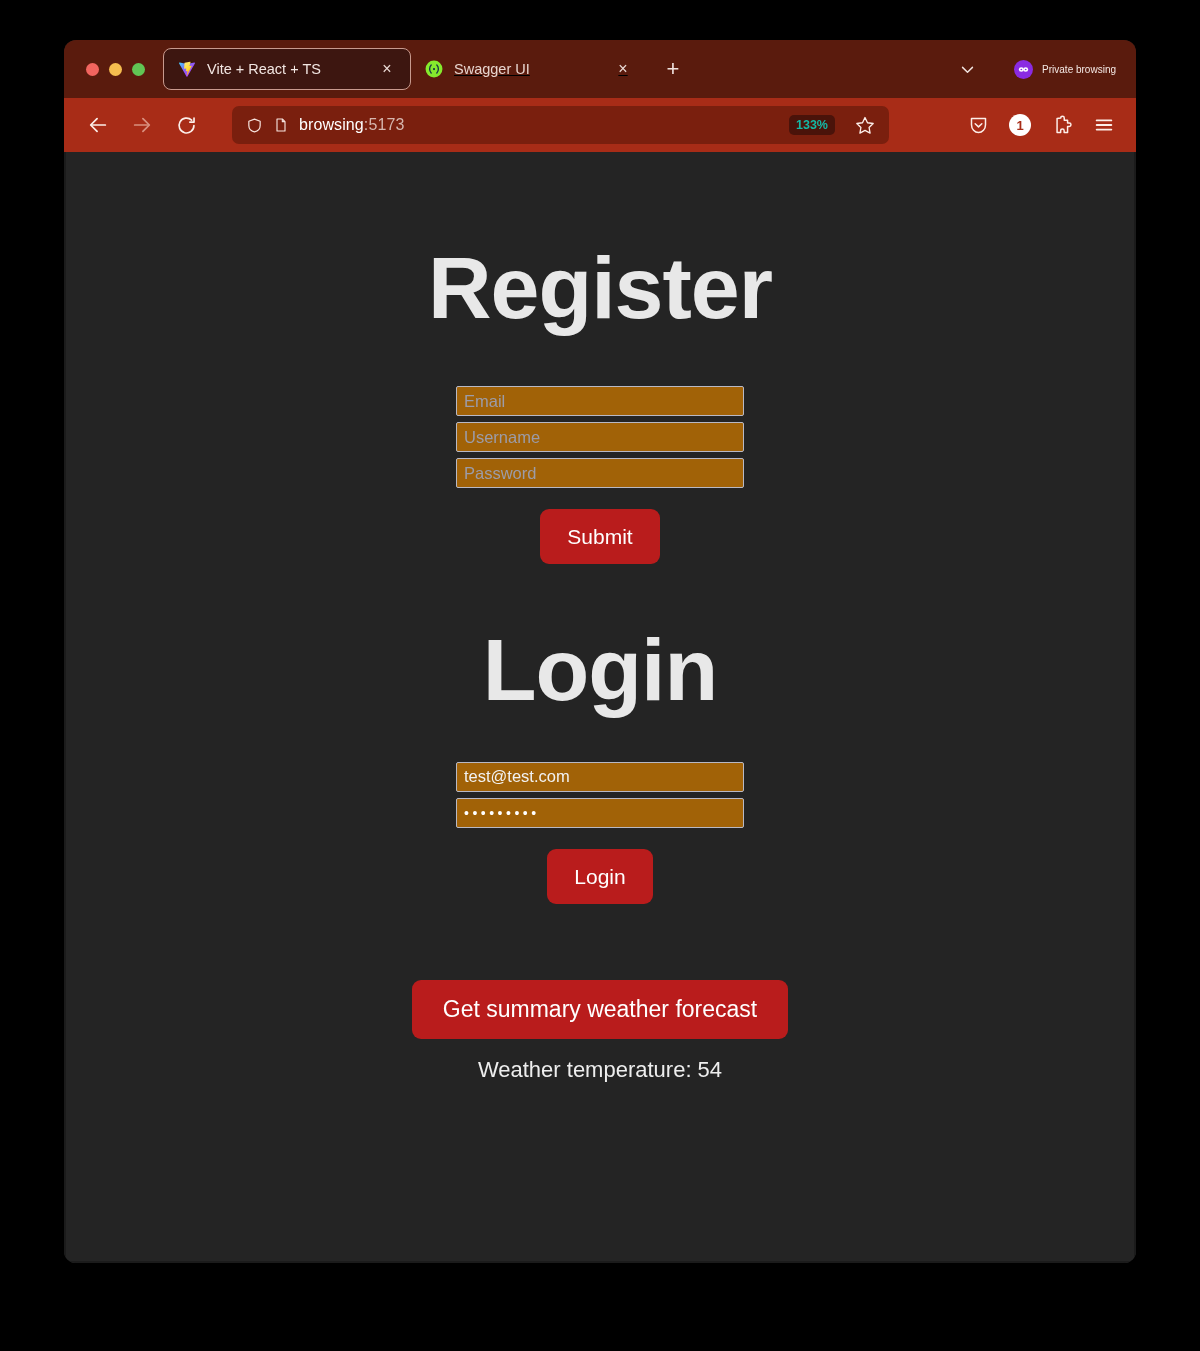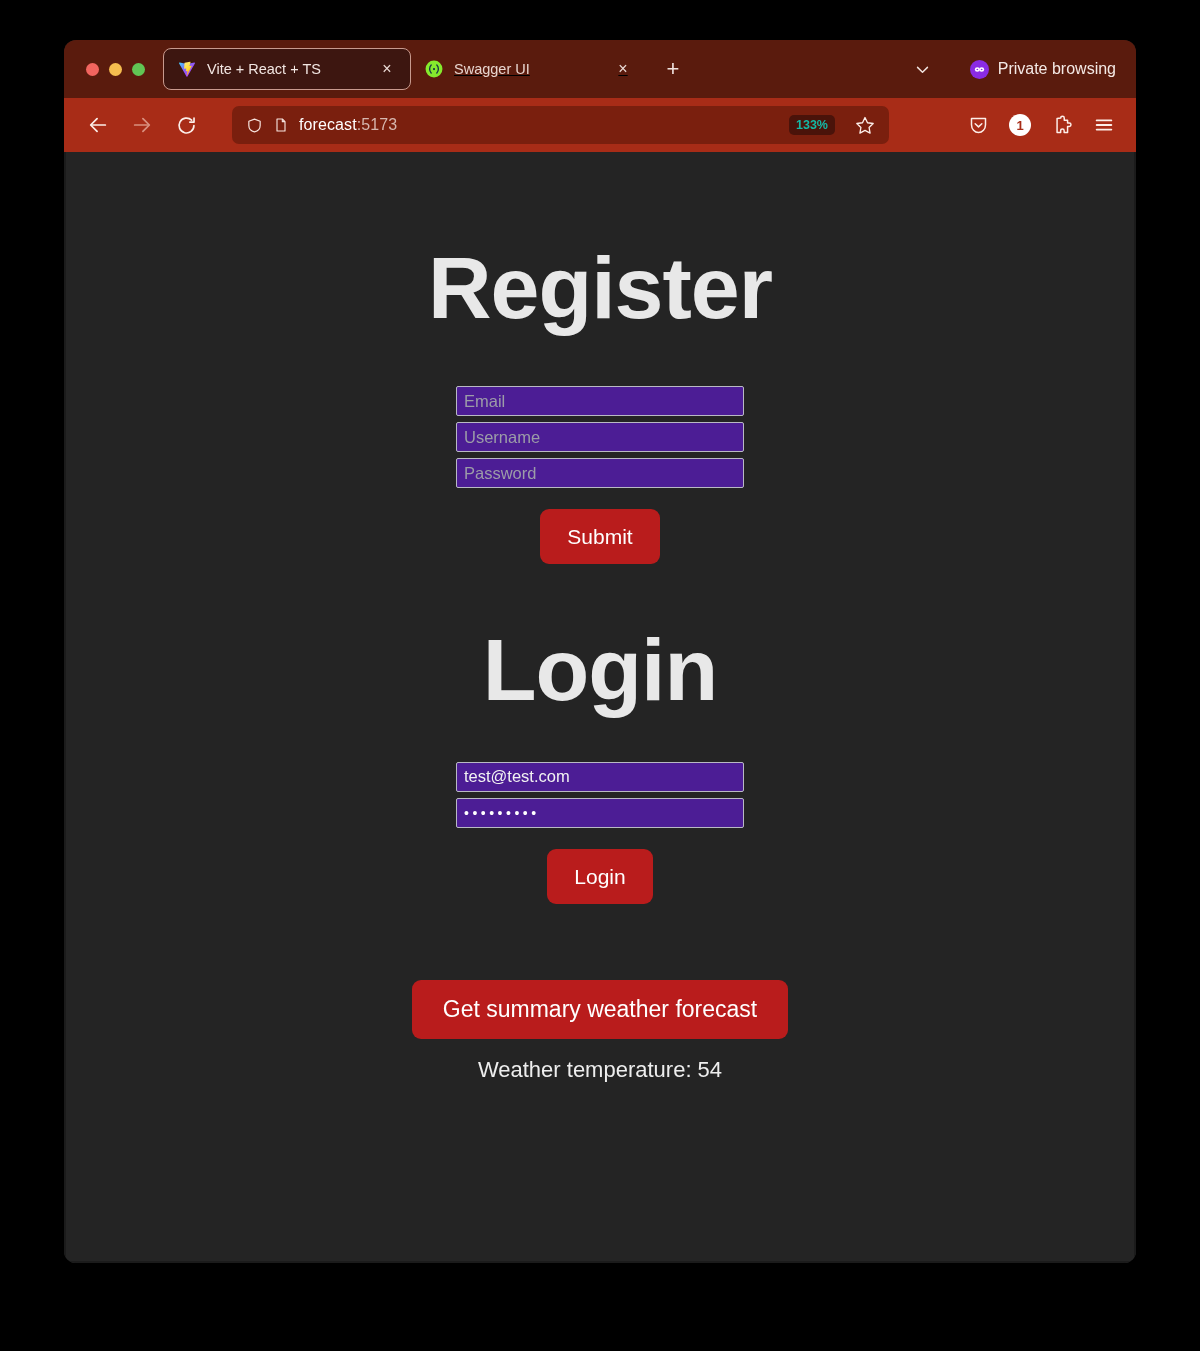--- a/index.html
+++ b/index.html
@@ -73,21 +73,21 @@
   }
   .private-indicator {
     display: flex; align-items: center; gap: 9px;
     margin-left: 30px; margin-right: 6px;
   }
   .private-badge {
     width: 19px; height: 19px; border-radius: 50%;
     background: #8a2be2;
     display: flex; align-items: center; justify-content: center;
   }
-  .private-label { font-size: 16px; color: #f4e9e5; white-space: nowrap; }
+  .private-label { font-size: 10px; color: #f4e9e5; white-space: nowrap; }
 
   
   .navbar {
     height: 54px;
     background: #a82c17;
     display: flex; align-items: center;
     padding: 0 14px;
     gap: 4px;
     flex: none;
   }
@@ -159,21 +159,21 @@
     font-size: 88px;
     font-weight: bold;
     color: #e8e8e8;
     letter-spacing: -1px;
     line-height: 1.05;
     text-align: center;
   }
   .form-block { margin-top: 52px; display: flex; flex-direction: column; align-items: center; }
   .field {
     width: 288px; height: 30px;
-    background: #4c1d95;
+    background: #a16207;
     border: 1px solid #b9b9c4;
     border-radius: 2px;
     color: #f2f2f2;
     font-family: "Liberation Sans", sans-serif;
     font-size: 16.5px;
     padding: 0 7px;
     margin-bottom: 6px;
     display: flex; align-items: center;
     outline: none;
   }
@@ -296,21 +296,21 @@
         <svg width="17" height="17" viewBox="0 0 24 24" fill="none" stroke="#f7e4de" stroke-width="1.7" stroke-linejoin="round">
             <path d="M12 3 L20 6 v6 c0 4.6-3.4 7.8-8 9-4.6-1.2-8-4.4-8-9V6 Z"></path>
           </svg>
       </span>
       <span style="display:flex;">
         <svg width="16" height="16" viewBox="0 0 24 24" fill="none" stroke="#f7e4de" stroke-width="1.7" stroke-linejoin="round">
             <path d="M14 3 H6 v18 h12 V7 Z"></path>
             <polyline points="14 3 14 7 18 7"></polyline>
           </svg>
       </span>
-      <span class="url-text"><span>forecast</span><span class="port">:5173</span></span>
+      <span class="url-text"><span>browsing</span><span class="port">:5173</span></span>
       <span class="zoom-badge">133%</span>
       <span class="star-btn">
         <svg width="20" height="20" viewBox="0 0 24 24" fill="none" stroke="currentColor" stroke-width="1.6" stroke-linejoin="round">
             <polygon points="12 3 15 9.3 21.8 10.2 16.9 15 18.1 21.7 12 18.5 5.9 21.7 7.1 15 2.2 10.2 9 9.3"></polygon>
           </svg>
       </span>
     </div>
 
     <div class="nav-right">
       <div class="nav-icon">

